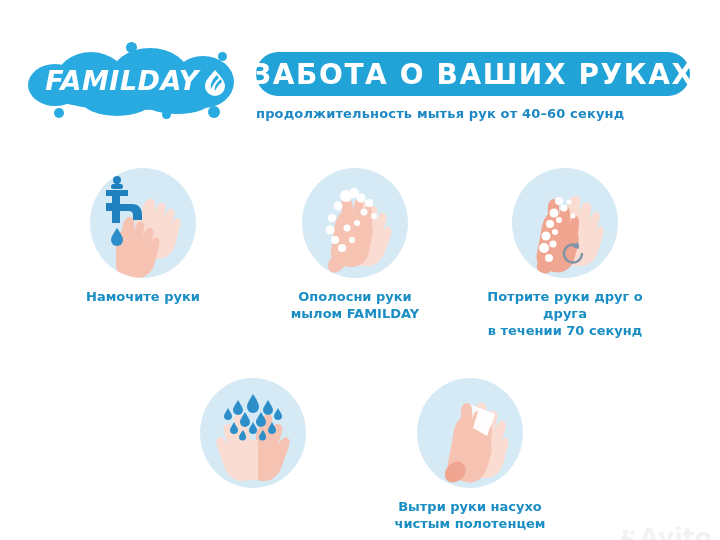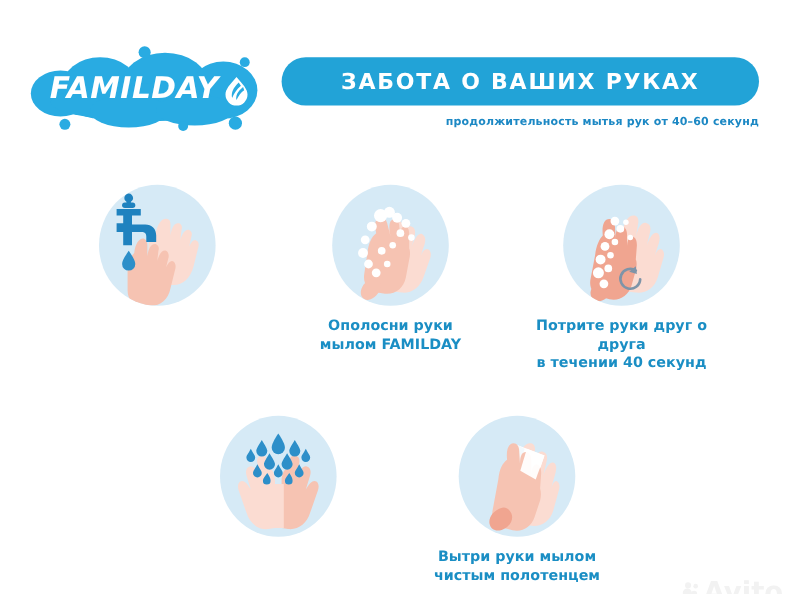--- a/index.html
+++ b/index.html
@@ -82,34 +82,34 @@
     width: 434px;
     height: 44px;
     background: #22a3d7;
     border-radius: 22px;
     display: flex;
     align-items: center;
     justify-content: center;
   }
   #header-title {
     color: #ffffff;
-    font-size: 20px;
+    font-size: 28px;
     font-weight: bold;
     letter-spacing: 1.6px;
     font-family: "DejaVu Sans", sans-serif;
     white-space: nowrap;
   }
   #header-subtitle {
     position: absolute;
     left: 256px;
     top: 78px;
     width: 434px;
-    text-align: right;
+    text-align: left;
     color: #1c88c4;
-    font-size: 10px;
+    font-size: 13px;
     font-weight: bold;
     letter-spacing: 0.15px;
     font-family: "DejaVu Sans", sans-serif;
     white-space: nowrap;
   }
 
   
   .step {
     position: absolute;
     width: 190px;
@@ -210,20 +210,21 @@
 
         <path d="M16 22 h22 v6 h-8 v8 h12 c6 0 10 4 10 10 v6 h-9 v-5
                  c0-3-2-4-4-4 h-9 v12 h-8 v-12 h-6 v-8 h6 v-7 h-6 z" fill="#1f82bf"></path>
         <rect x="21" y="16" width="12" height="5" rx="2.5" fill="#1f82bf"></rect>
         <rect x="25" y="12" width="4" height="6" fill="#1f82bf"></rect>
         <circle cx="27" cy="12" r="4" fill="#1f82bf"></circle>
 
         <path d="M27 60 C31 66, 33 69, 33 72 A6 6 0 0 1 21 72 C21 69, 23 66, 27 60 Z" fill="#2d8fc9"></path>
       </svg>
     </div>
+    <div class="step-caption">Намочите руки</div>
   </div>
 
   <div class="step" id="step-2">
     <div class="step-circle">
       <svg viewBox="0 0 106 110" width="106" height="110">
 
         <path d="M50 48 C52 38, 56 32, 61 33 C64 34, 65 37, 64 41 L62 52
                  C64 42, 68 36, 72 38 C75 39, 76 42, 75 46 L72 57
                  C75 48, 79 43, 82 45 C85 47, 85 50, 84 54 L80 66
                  C82 60, 85 57, 88 59 C90 61, 90 64, 89 67
@@ -294,21 +295,21 @@
         <circle cx="57" cy="34" r="2.5" fill="#ffffff"></circle>
         <circle cx="61" cy="48" r="2.5" fill="#ffffff"></circle>
 
         <g fill="none" stroke="#7e94a8" stroke-width="2.4" stroke-linecap="round">
           <path d="M70 86 A9 9 0 1 1 66 78"></path>
         </g>
         <path d="M66 74 l1 7 l-7 -2 z" fill="#7e94a8"></path>
       </svg>
     </div>
     <div class="step-caption">Потрите руки друг о друга
-в течении 40 секунд</div>
+в течении 70 секунд</div>
   </div>
 
   <div class="step" id="step-4">
     <div class="step-circle">
       <svg viewBox="0 0 106 110" width="106" height="110">
 
         <path d="M45 48 C44 40, 42 36, 38 36 C35 36, 33 39, 34 43 L36 56
                  C33 48, 30 45, 27 46 C24 47, 23 50, 24 54 L28 67
                  C24 60, 21 58, 18 60 C16 62, 16 65, 17 68
                  L24 88 C27 98, 35 104, 44 103 L50 102 L50 60
@@ -360,21 +361,21 @@
                  C75 69, 75 73, 74 77
                  L69 92 C66 101, 58 106, 49 104 L41 102
                  C33 100, 29 93, 31 85 L36 58 C37 48, 40 43, 44 40 Z" fill="#f6c3b2"></path>
 
         <path d="M38 84 C32 86, 27 92, 28 98 C29 104, 35 106, 41 103
                  C47 100, 50 94, 48 89 C46 85, 43 82, 38 84 Z" fill="#f0a590"></path>
 
         <path d="M62 30 L78 36 L70 58 L56 50 Z" fill="#ffffff" opacity="0.95"></path>
       </svg>
     </div>
-    <div class="step-caption">Вытри руки мылом
+    <div class="step-caption">Вытри руки насухо
 чистым полотенцем</div>
   </div>
 
   <div id="watermark">
     <svg width="24" height="24" viewBox="0 0 24 24">
       <circle cx="7" cy="15" r="6" fill="#f2f2f2"></circle>
       <circle cx="16" cy="16" r="4" fill="#f2f2f2"></circle>
       <circle cx="8" cy="5" r="4" fill="#f2f2f2"></circle>
       <circle cx="18" cy="6" r="3" fill="#f2f2f2"></circle>
     </svg>

